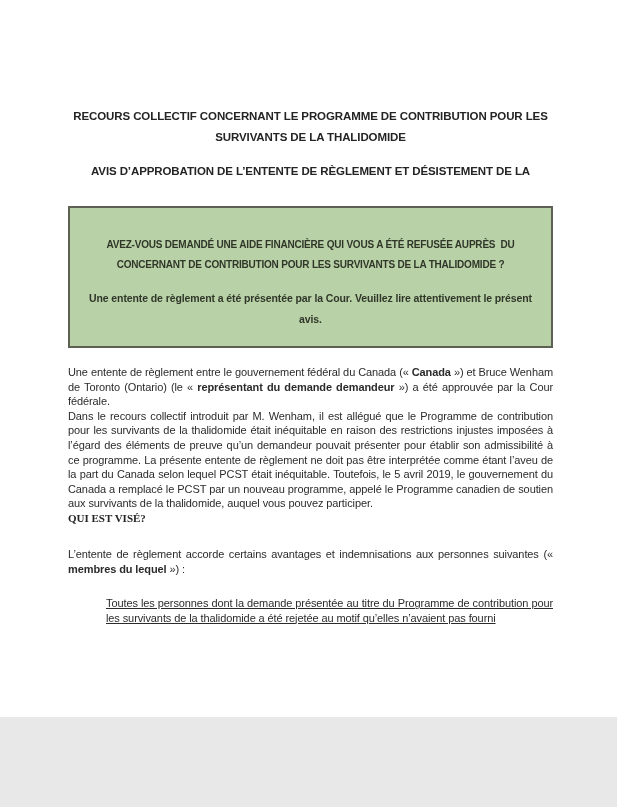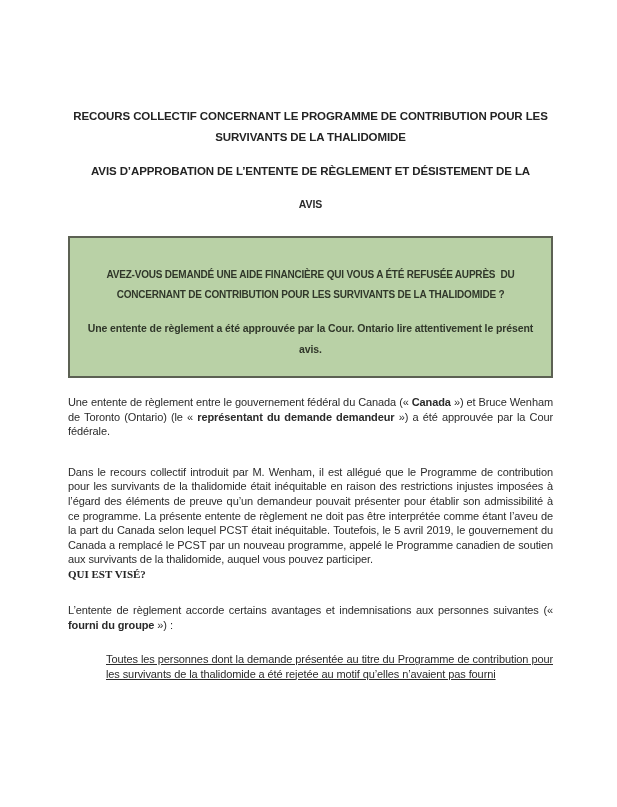--- a/index.html
+++ b/index.html
@@ -1,17 +1,17 @@
 <!DOCTYPE html>
 <html lang="fr"><head>
 <meta charset="utf-8">
 <style>
   html,body{margin:0;padding:0;background:#e8e8e8;}
   .page{
-    width:617px;height:807px;background:#ffffff;position:relative;overflow:hidden;
+    width:617px;height:717px;background:#ffffff;position:relative;overflow:hidden;
     font-family:"Liberation Sans","DejaVu Sans",sans-serif;color:#2b2b2b;
     margin:0 auto;
   }
   .content{position:absolute;left:68px;top:0;width:485px;}
   .doc-heading{
     font-weight:bold;text-align:center;font-size:11.5px;line-height:21px;
     color:#242424;letter-spacing:-0.1px;
   }
   .title-block{margin-top:106px;}
   .subtitle-block{margin-top:13px;}
@@ -31,21 +31,21 @@
   .box-subtext{
     margin-top:13px;font-weight:bold;font-size:10.5px;line-height:21px;
     letter-spacing:-0.1px;
   }
   .para{
     font-size:11px;line-height:14.6px;text-align:justify;margin:0;
     letter-spacing:-0.1px;
   }
   .para strong{font-weight:bold;}
   .p-approval{margin-top:17px;}
-  .p-allegations{margin-top:26px;}
+  .p-allegations{}
   .section-heading{
     font-weight:bold;font-size:11px;line-height:15px;
     color:#242424;
     font-family:Liberation Serif, serif;
   }
   .p-members{margin-top:21px;}
   .p-rejected{margin-top:20px;margin-left:38px;text-decoration:underline;}
 </style>
 </head>
 <body>
@@ -55,32 +55,31 @@
 
     <div class="doc-heading title-block">
       <div>RECOURS COLLECTIF CONCERNANT LE PROGRAMME DE CONTRIBUTION POUR LES</div>
       <div>SURVIVANTS DE LA THALIDOMIDE</div>
     </div>
 
     <div class="doc-heading subtitle-block">
       <div>AVIS D’APPROBATION DE L’ENTENTE DE RÈGLEMENT ET DÉSISTEMENT DE LA</div>
     </div>
 
-    <div class="avis-label">AVIS</div>
 
     <div class="notice-box" style="background-color: rgb(185, 209, 166); border-color: rgb(92, 97, 83);">
       <div class="q-line">AVEZ-VOUS DEMANDÉ UNE AIDE FINANCIÈRE QUI VOUS A ÉTÉ REFUSÉE AUPRÈS  DU</div>
       <div class="q-line">CONCERNANT DE CONTRIBUTION POUR LES SURVIVANTS DE LA THALIDOMIDE ?</div>
-      <div class="box-subtext">Une entente de règlement a été approuvée par la Cour. Ontario lire attentivement le présent avis.</div>
+      <div class="box-subtext">Une entente de règlement a été présentée par la Cour. Veuillez lire attentivement le présent avis.</div>
     </div>
 
     <p class="para p-approval"><span>Une entente de règlement entre le gouvernement fédéral du Canada (« </span><strong>Canada</strong><span> ») et Bruce Wenham de Toronto (Ontario) (le « </span><strong>représentant du demande demandeur</strong><span> ») a été approuvée par la Cour fédérale.</span></p>
 
     <p class="para p-allegations">Dans le recours collectif introduit par M. Wenham, il est allégué que le Programme de contribution pour les survivants de la thalidomide était inéquitable en raison des restrictions injustes imposées à l’égard des éléments de preuve qu’un demandeur pouvait présenter pour établir son admissibilité à ce programme. La présente entente de règlement ne doit pas être interprétée comme étant l’aveu de la part du Canada selon lequel PCST était inéquitable. Toutefois, le 5 avril 2019, le gouvernement du Canada a remplacé le PCST par un nouveau programme, appelé le Programme canadien de soutien aux survivants de la thalidomide, auquel vous pouvez participer.</p>
 
     <div class="section-heading">QUI EST VISÉ?</div>
 
-    <p class="para p-members"><span>L’entente de règlement accorde certains avantages et indemnisations aux personnes suivantes (« </span><strong>fourni du groupe</strong><span> ») :</span></p>
+    <p class="para p-members"><span>L’entente de règlement accorde certains avantages et indemnisations aux personnes suivantes (« </span><strong>membres du lequel</strong><span> ») :</span></p>
 
     <p class="para p-rejected">Toutes les personnes dont la demande présentée au titre du Programme de contribution pour les survivants de la thalidomide a été rejetée au motif qu’elles n’avaient pas fourni</p>
 
   </div>
 </div>
 
 </body></html>

